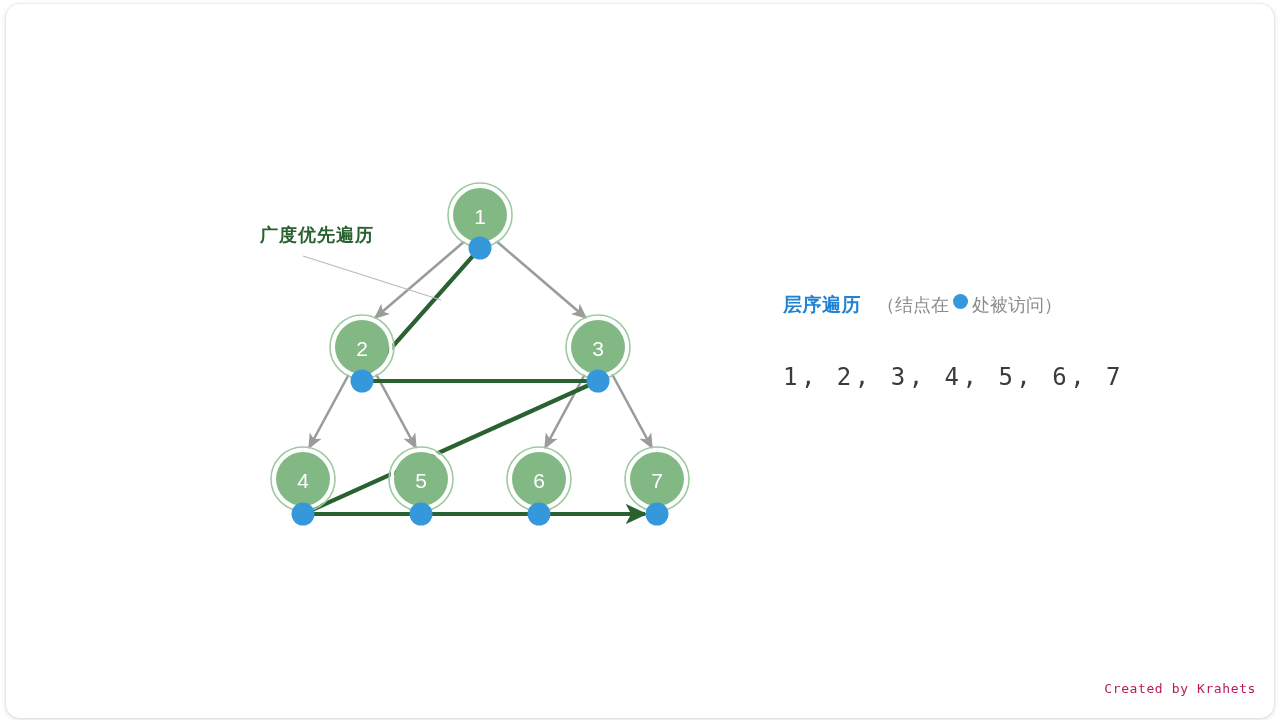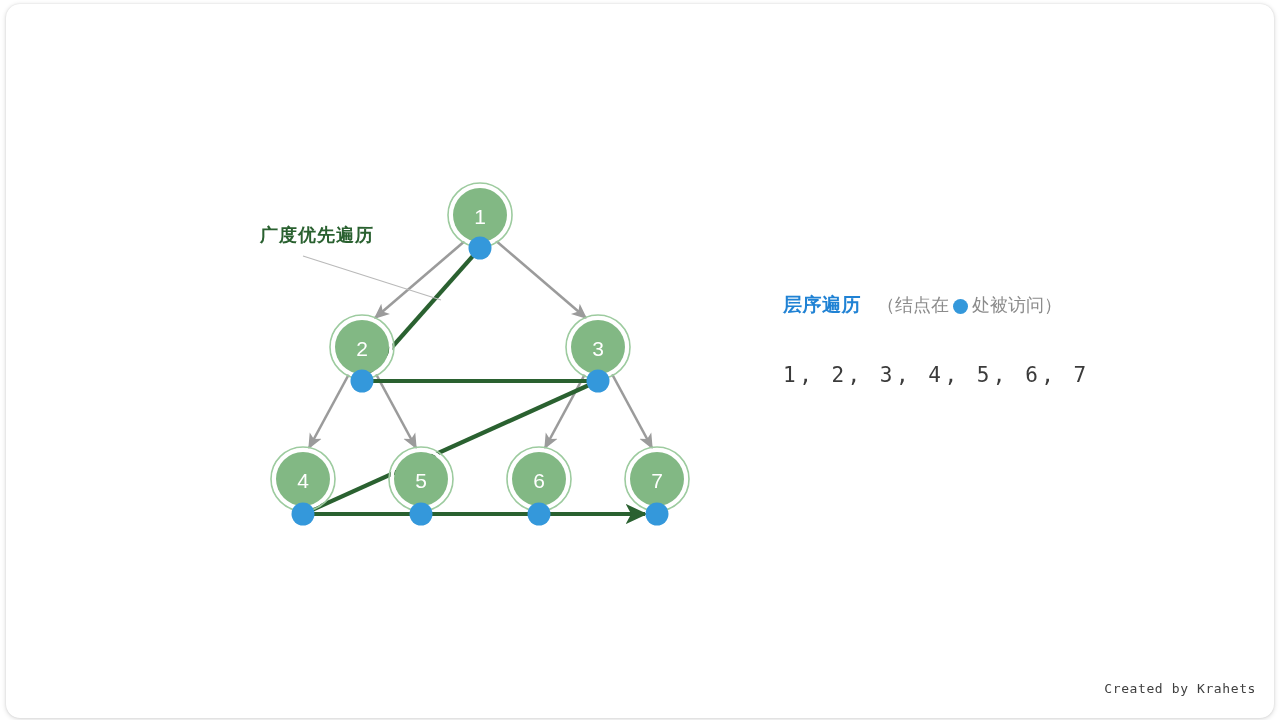--- a/index.html
+++ b/index.html
@@ -67,52 +67,51 @@
     font-weight: bold;
     color: #2082d4;
     letter-spacing: 0.5px;
   }
 
   #legend-note {
     font-size: 18px;
     color: #8b8b8b;
     margin-left: 16px;
     display: flex;
-    align-items: center;
   }
 
   .inline-dot {
     display: inline-block;
     width: 15px;
     height: 15px;
     border-radius: 50%;
     background: #3498db;
     margin: 0 4px;
     position: relative;
     top: 1px;
   }
 
   #sequence {
     position: absolute;
     left: 783px;
     top: 363px;
     font-family: "DejaVu Sans Mono", "Liberation Mono", monospace;
-    font-size: 21px;
+    font-size: 24px;
     color: #3b3b3b;
     letter-spacing: 3.5px;
     white-space: pre;
   }
 
   #credit {
     position: absolute;
     right: 24px;
     bottom: 24px;
     font-family: "DejaVu Sans Mono", "Liberation Mono", monospace;
     font-size: 13px;
-    color: #404040;
+    color: #be185d;
     letter-spacing: 0.6px;
   }
 
   .annot-text {
     font-family: "Liberation Sans", "DejaVu Sans", sans-serif;
     font-size: 18px;
     font-weight: bold;
     fill: #2a6130;
     letter-spacing: 1px;
   }

